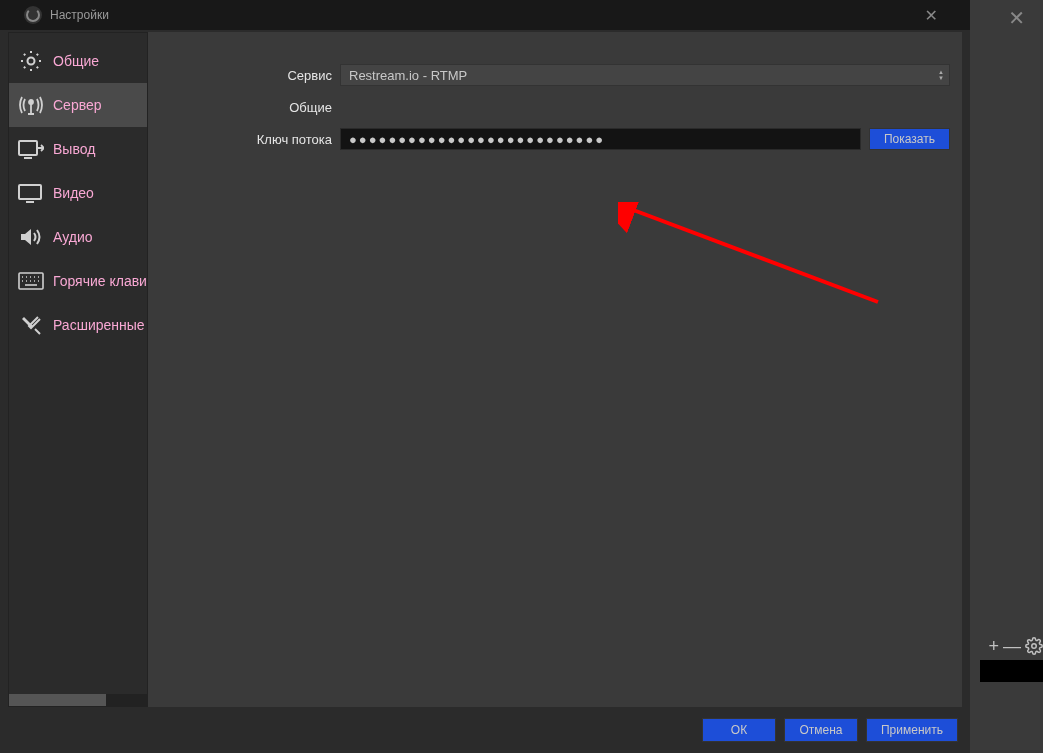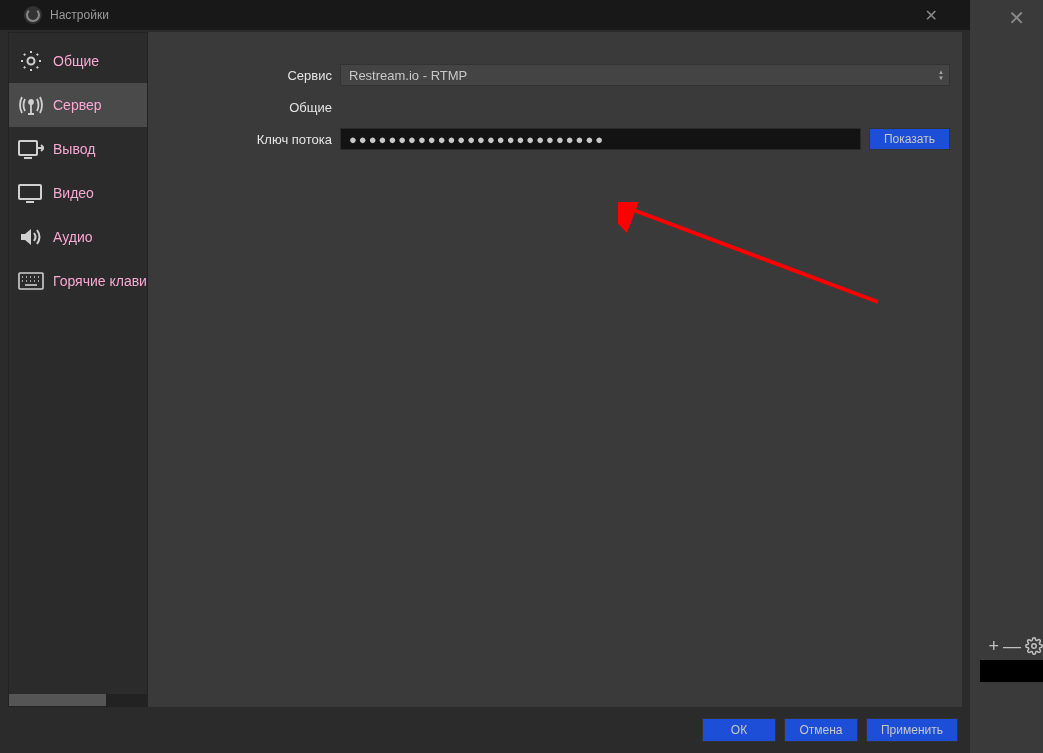--- a/index.html
+++ b/index.html
@@ -138,20 +138,30 @@
               <line x1="4" y1="9" x2="5" y2="9"></line>
               <line x1="8" y1="9" x2="9" y2="9"></line>
               <line x1="12" y1="9" x2="13" y2="9"></line>
               <line x1="16" y1="9" x2="17" y2="9"></line>
               <line x1="20" y1="9" x2="21" y2="9"></line>
               <line x1="7" y1="13" x2="19" y2="13"></line>
             </svg>
         </span>
         <span>Горячие клавиши</span>
       </div>
+      <div class="sidebar-item">
+        <span class="ico">
+          <svg width="24" height="22" viewBox="0 0 24 22" fill="none" stroke="#d0d0d0" stroke-width="2">
+              <path d="M5 3 L14 12 L12 14 L3 5 Z" fill="#d0d0d0" stroke="none"></path>
+              <path d="M19 3 L10 12 L12 14 L21 5"></path>
+              <path d="M16 15 L21 20"></path>
+            </svg>
+        </span>
+        <span>Расширенные</span>
+      </div>
       <div class="sidebar-scroll">
           <div class="sidebar-scroll-thumb"></div>
         </div>
     </div>
 
     <div class="content">
 
       <div class="form-row">
         <div class="form-label">Сервис</div>
         <div class="form-control">

